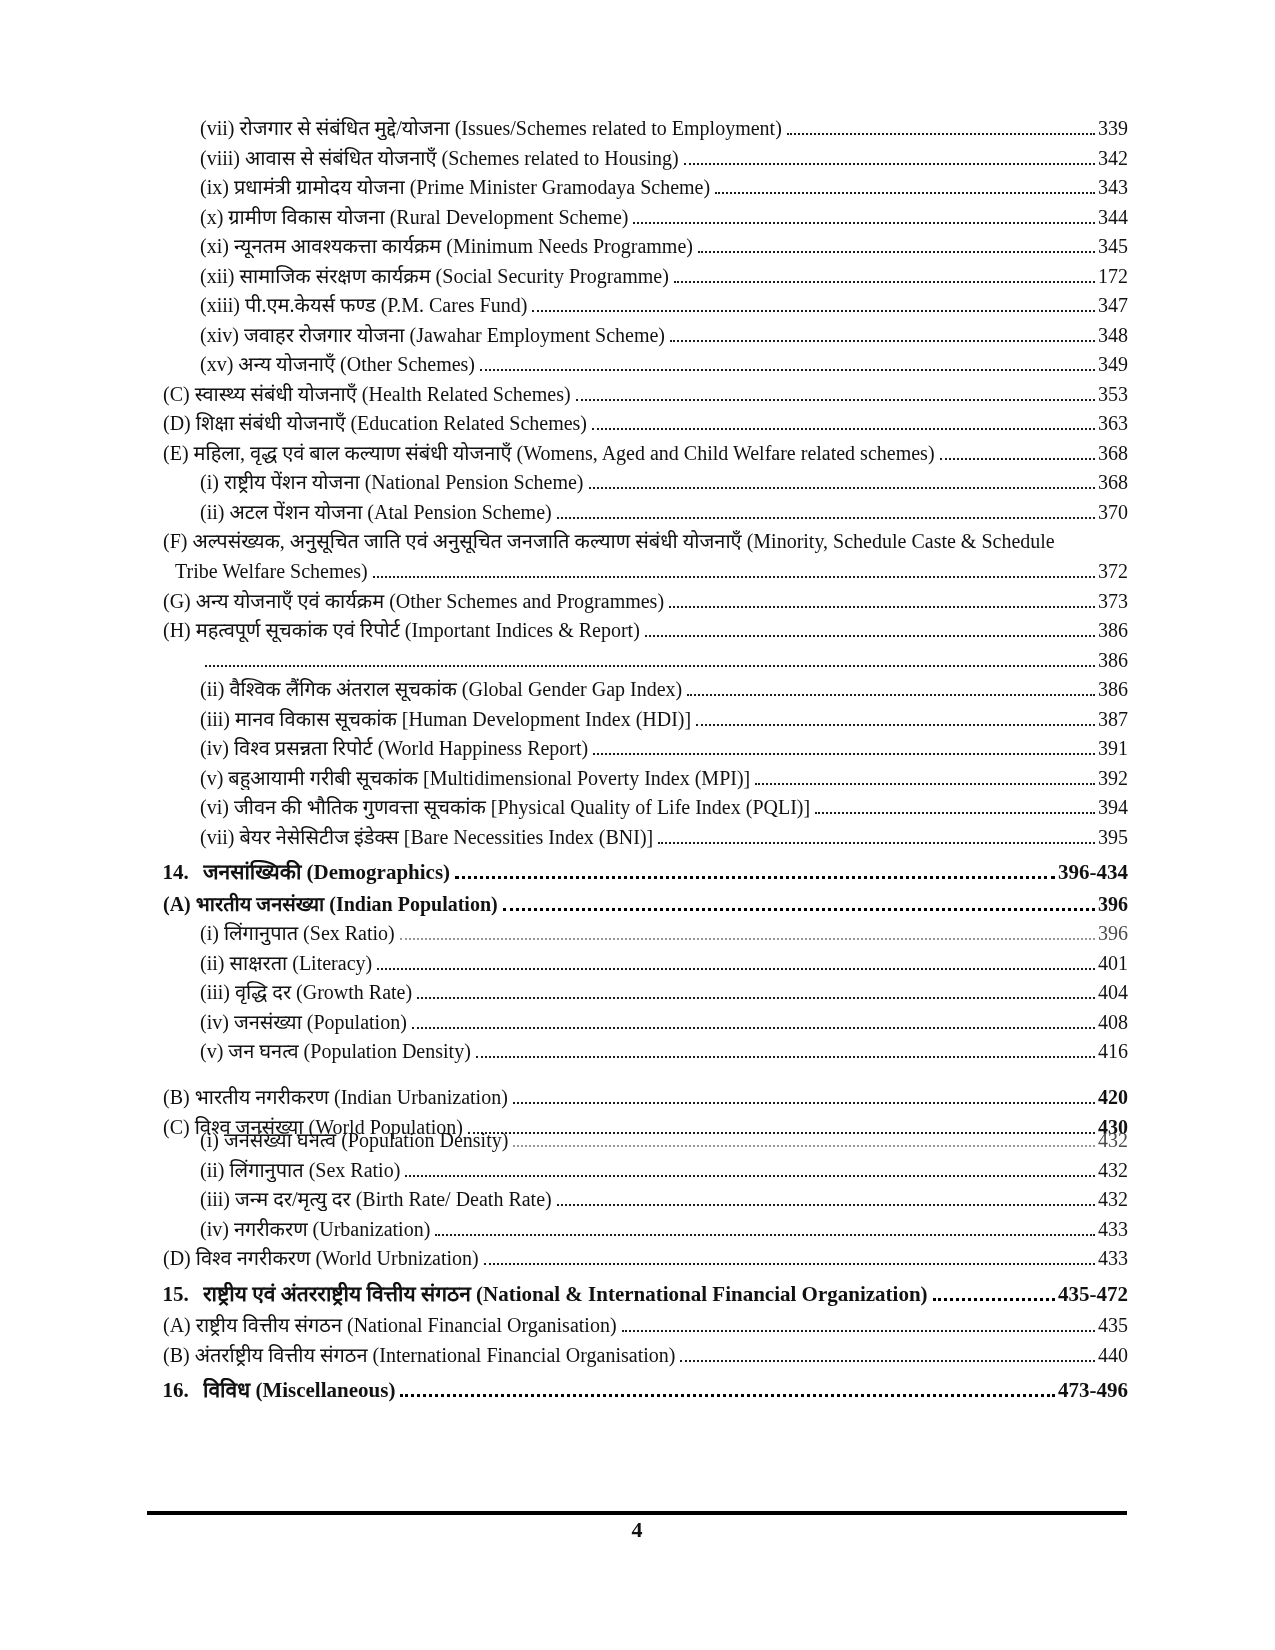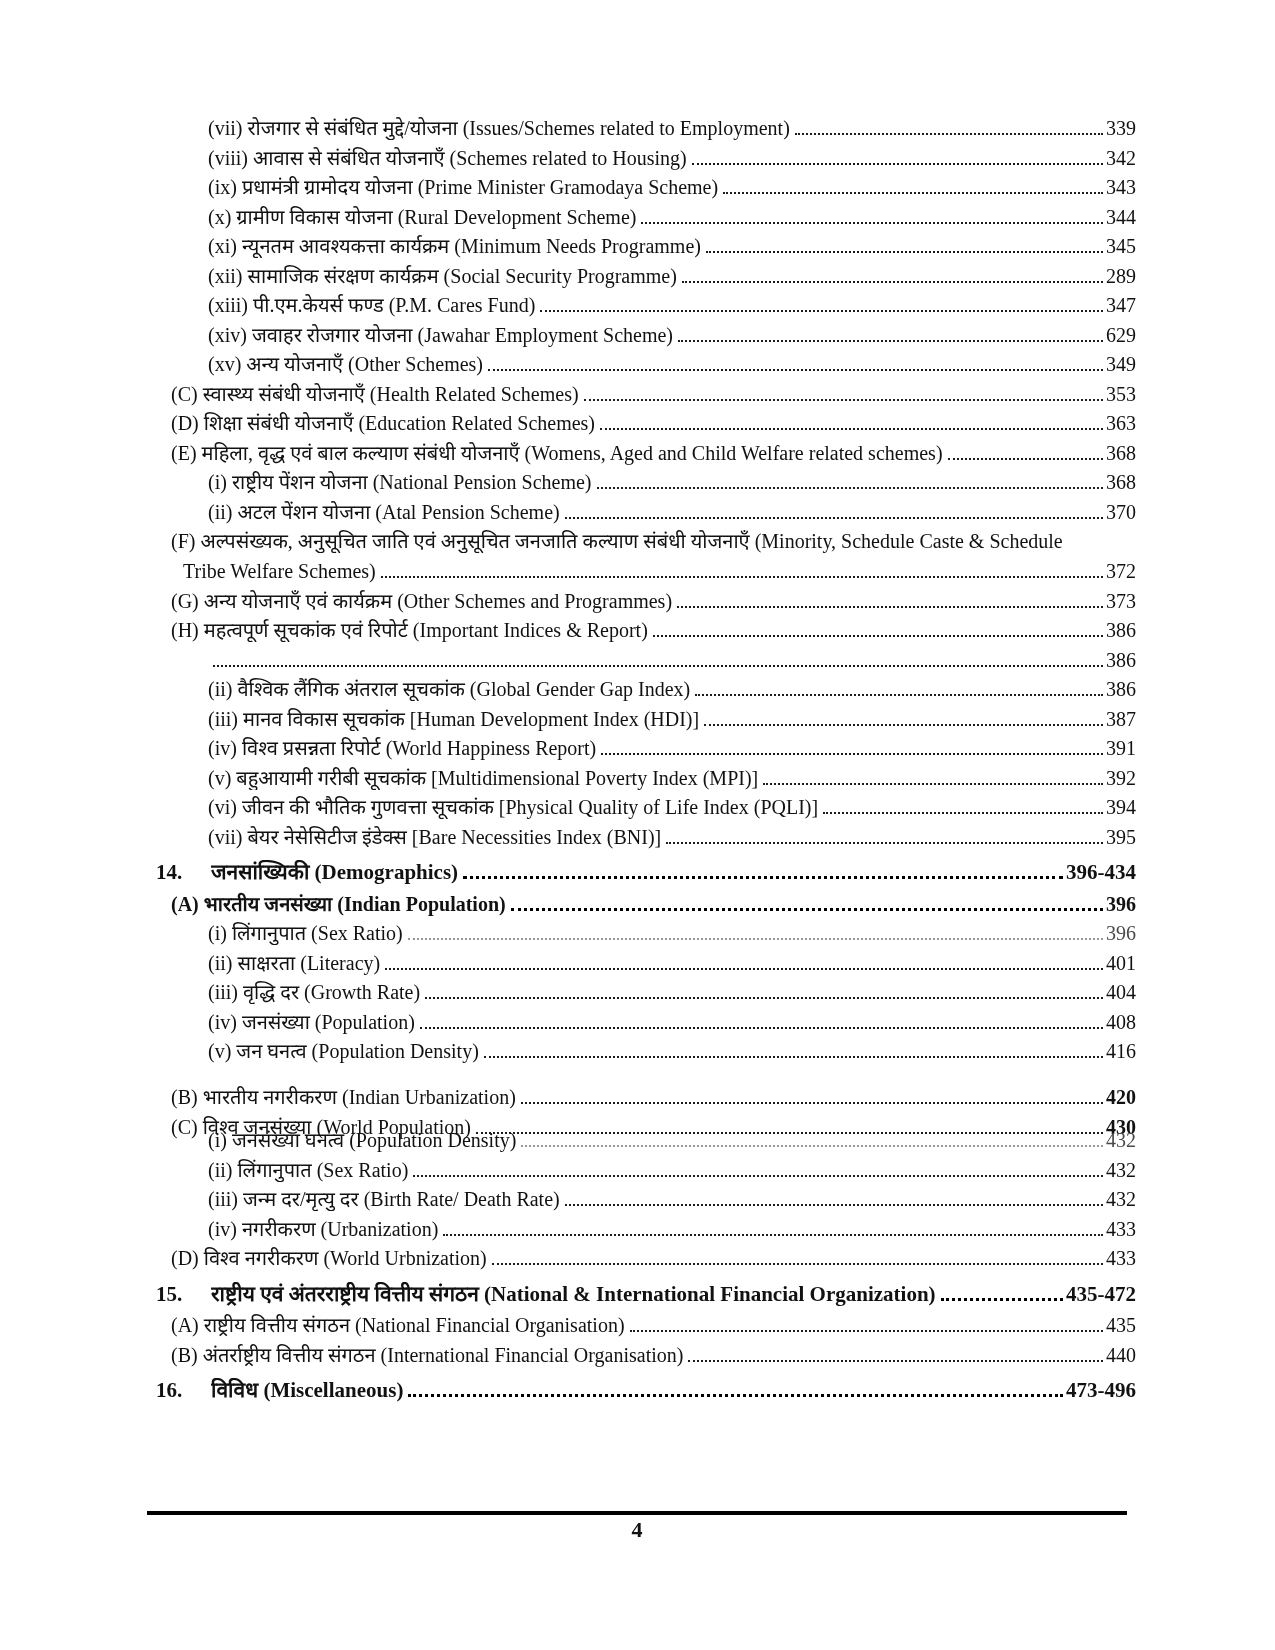--- a/index.html
+++ b/index.html
@@ -6,35 +6,35 @@
   .page{
     position:relative;
     width:1275px;height:1650px;
     background:#ffffff;
     font-family:"Liberation Serif","DejaVu Serif",serif;
     color:#111;
     overflow:hidden;
   }
   .toc{
     position:absolute;
-    left:156px;top:116px;
+    left:148px;top:116px;
     width:980px;
   }
   .row{
     display:flex;
     align-items:baseline;
     height:29.54px;
     font-size:20px;
     line-height:1.2;
     white-space:nowrap;
   }
   .row.letter{padding-left:15px;}
   .row.roman{padding-left:52px;}
   .row.cont{padding-left:27px;}
-  .row.section{font-size:21px;margin-top:6px;margin-bottom:2px;}
+  .row.section{font-size:21px;margin-top:6px;margin-bottom:2px;text-align:center;}
   .row.bold{font-weight:bold;}
   .num{flex:0 0 55px;}
   .txt{flex:0 1 auto;min-width:0;overflow:hidden;}
   .leader{
     flex:1 1 auto;
     min-width:10px;
     border-bottom:2.6px dotted #1b1b1b;
     margin:0 3px 0 5px;
   }
   .pg{flex:0 0 auto;}
@@ -83,31 +83,31 @@
         <span class="pg">344</span>
       </div>
       <div class="row roman">
         <span class="txt">(xi) न्यूनतम आवश्यकत्ता कार्यक्रम (Minimum Needs Programme)</span>
         <span class="leader"></span>
         <span class="pg">345</span>
       </div>
       <div class="row roman">
         <span class="txt">(xii) सामाजिक संरक्षण कार्यक्रम (Social Security Programme)</span>
         <span class="leader"></span>
-        <span class="pg">289</span>
+        <span class="pg">172</span>
       </div>
       <div class="row roman">
         <span class="txt">(xiii) पी.एम.केयर्स फण्ड (P.M. Cares Fund)</span>
         <span class="leader"></span>
         <span class="pg">347</span>
       </div>
       <div class="row roman">
         <span class="txt">(xiv) जवाहर रोजगार योजना (Jawahar Employment Scheme)</span>
         <span class="leader"></span>
-        <span class="pg">629</span>
+        <span class="pg">348</span>
       </div>
       <div class="row roman">
         <span class="txt">(xv) अन्य योजनाएँ (Other Schemes)</span>
         <span class="leader"></span>
         <span class="pg">349</span>
       </div>
       <div class="row letter">
         <span class="txt">(C) स्वास्थ्य संबंधी योजनाएँ (Health Related Schemes)</span>
         <span class="leader"></span>
         <span class="pg">353</span>

